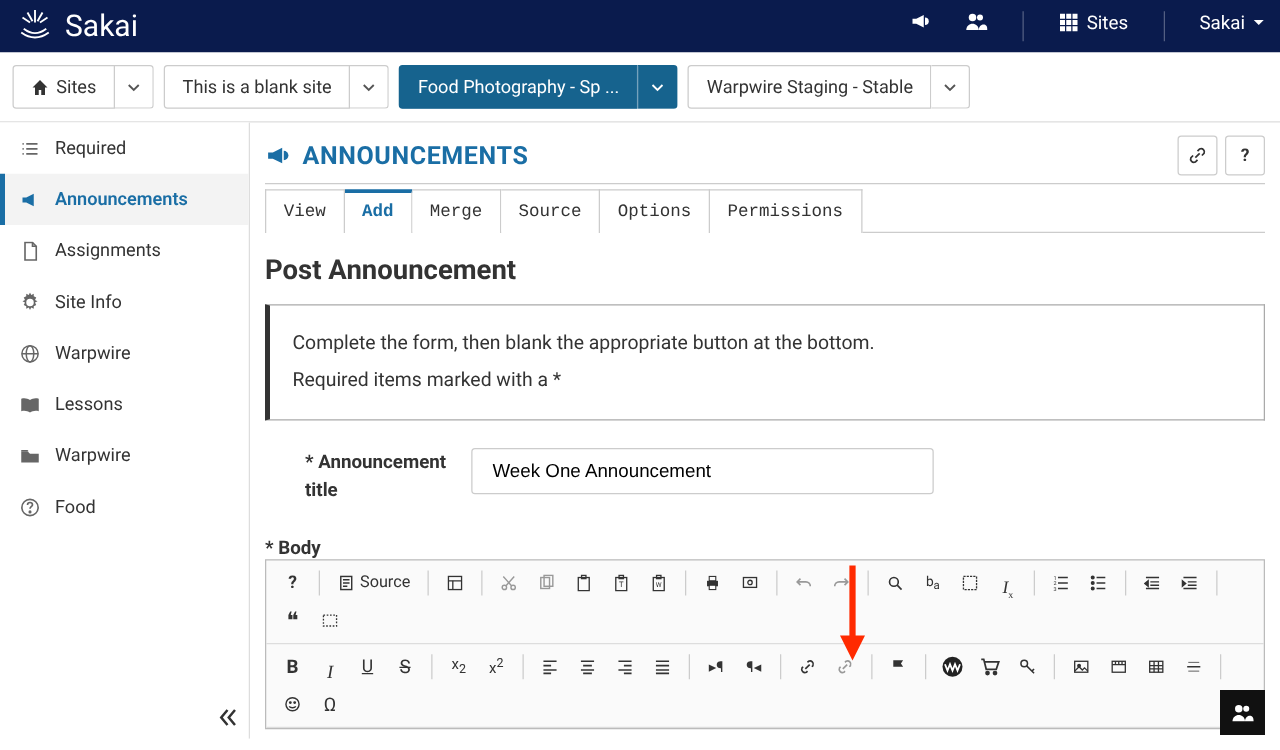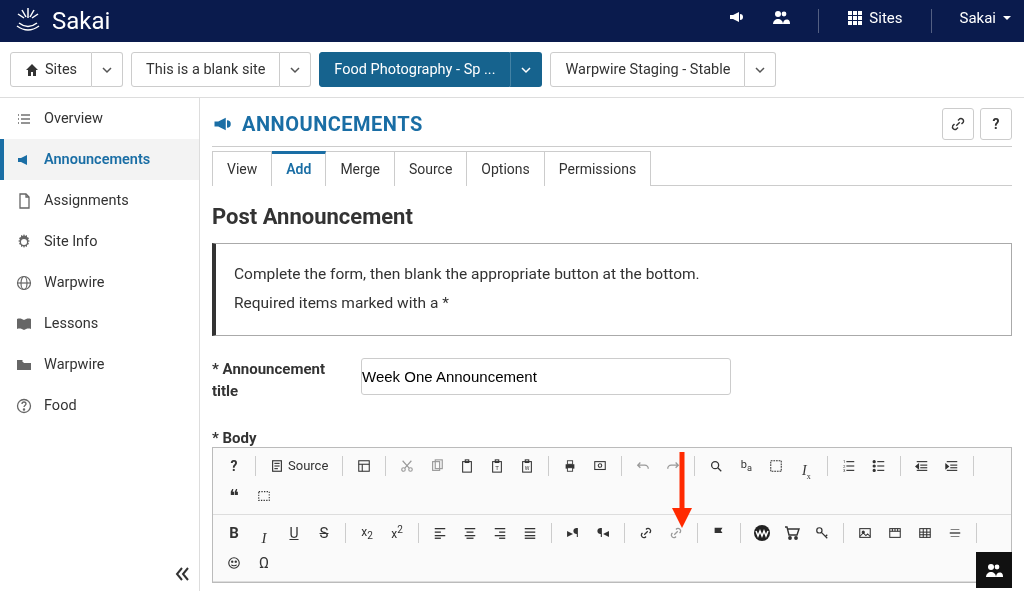--- a/index.html
+++ b/index.html
@@ -24,28 +24,28 @@
 .sidebar-item.active { background:#f3f3f3; color:#1a6ea5; font-weight:600; border-left:4px solid #1a6ea5; padding-left:12px; }
 .sidebar-icon { width:16px; color:#666; display:inline-flex; }
 .sidebar-item.active .sidebar-icon { color:#1a6ea5; }
 .collapse-btn { position:absolute; bottom:8px; right:8px; font-size:18px; cursor:pointer; }
 .content { flex:1; padding:10px 12px 20px 12px; overflow:auto; position:relative; }
 .content-header { display:flex; align-items:center; justify-content:space-between; border-bottom:1px solid #ccc; padding-bottom:6px; }
 .content-title { display:flex; align-items:center; gap:10px; color:#1a6ea5; font-size:20px; font-weight:700; letter-spacing:0.5px; }
 .header-btns { display:flex; gap:6px; }
 .sq-btn { border:1px solid #ccc; background:#fff; width:32px; height:32px; border-radius:3px; cursor:pointer; display:flex; align-items:center; justify-content:center; font-size:14px; }
 .sub-tabs { display:flex; gap:0; margin-top:4px; border-bottom:1px solid #ccc; }
-.sub-tab { padding:9px 14px; border:1px solid #ccc; border-bottom:none; margin-bottom:-1px; font-size:14px; cursor:pointer; background:#fff; color:#333; }
+.sub-tab { padding:9px 14px; border:1px solid #ccc; border-bottom:none; margin-bottom:-1px; font-size:14px; cursor:pointer; background:#fff; color:#333;font-family:Liberation Mono, monospace; }
 .sub-tab:not(:first-child){ border-left:none; }
 .sub-tab.active { border-top:3px solid #1a6ea5; padding-top:7px; color:#1a6ea5; font-weight:600; background:#fff; }
 .page-title { font-size:22px; font-weight:700; margin:18px 0 14px; }
 .hint-box { border:1px solid #aaa; border-left:4px solid #333; padding:16px 18px; font-size:15.5px; line-height:1.9; background:#fff; }
-.form-row { display:flex; margin-top:22px; align-items:flex-start; gap:24px; }
+.form-row { display:flex; margin-top:22px; align-items:flex-start; gap:8px;margin-left:32px; }
 .form-label { width:125px; font-weight:700; font-size:15px; line-height:1.5; }
-.text-input { border:1px solid #ccc; padding:9px 0; font-size:15px; width:370px; border-radius:3px; }
+.text-input { border:1px solid #ccc; padding:9px 16px; font-size:15px; width:370px; border-radius:3px; }
 .body-label { font-weight:700; font-size:15px; margin-top:26px; margin-bottom:0; }
 .editor { border:1px solid #bbb; background:#fafafa; }
 .editor-row { display:flex; align-items:center; padding:5px 8px; border-bottom:1px solid #ddd; gap:4px; flex-wrap:wrap; }
 .ed-btn { width:26px; height:26px; display:inline-flex; align-items:center; justify-content:center; cursor:pointer; color:#333; font-size:14px; border-radius:2px; }
 .ed-sep { width:1px; height:20px; background:#ccc; margin:0 4px; }
 .ed-src { display:inline-flex; align-items:center; gap:4px; padding:0 6px; height:26px; cursor:pointer; font-size:13px; }
 .arrow-annot { position:absolute; color:#ff2a00; pointer-events:none; }
 .float-btn { position:fixed; right:12px; bottom:12px; width:36px; height:36px; background:#111; color:#fff; display:flex; align-items:center; justify-content:center; cursor:pointer; }
 svg { display:block; }
 .b { font-weight:700; }
@@ -166,21 +166,21 @@
       <span class="sidebar-icon">
           <svg width="16" height="16" viewBox="0 0 16 16" fill="none" stroke="#666" stroke-width="1.4">
             <line x1="2" y1="4" x2="3" y2="4"></line>
             <line x1="5" y1="4" x2="14" y2="4"></line>
             <line x1="2" y1="8" x2="3" y2="8"></line>
             <line x1="5" y1="8" x2="14" y2="8"></line>
             <line x1="2" y1="12" x2="3" y2="12"></line>
             <line x1="5" y1="12" x2="14" y2="12"></line>
           </svg>
         </span>
-      <span>Overview</span>
+      <span>Required</span>
     </div>
     <div class="sidebar-item active">
       <span class="sidebar-icon">
           <svg width="16" height="16" viewBox="0 0 16 16" fill="#1a6ea5">
             <path d="M2 6h3l6-3v10l-6-3H2z"></path>
           </svg>
         </span>
       <span>Announcements</span>
     </div>
     <div class="sidebar-item">

